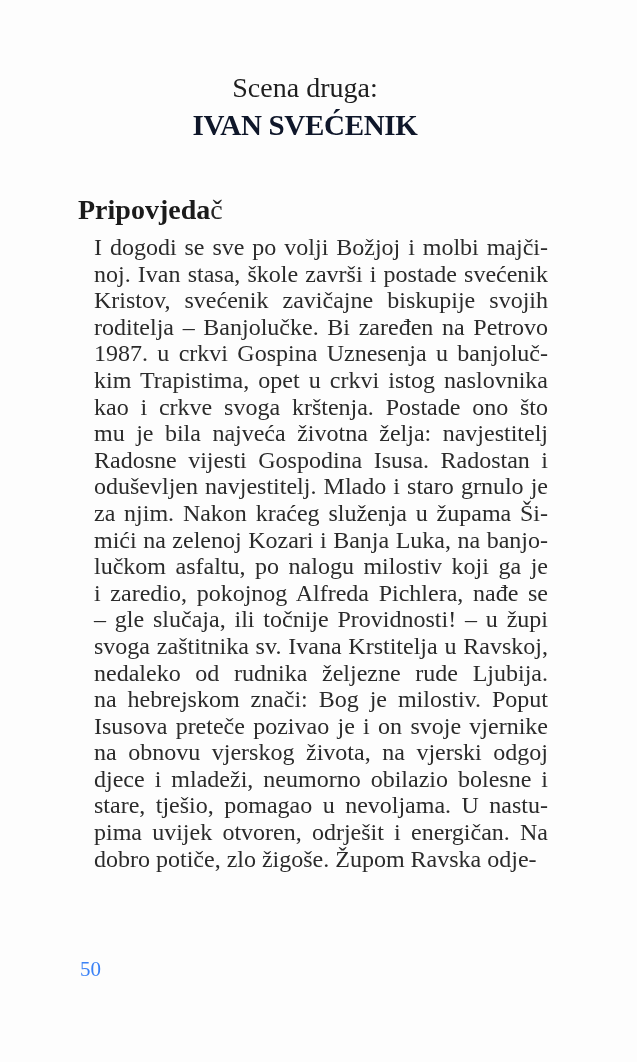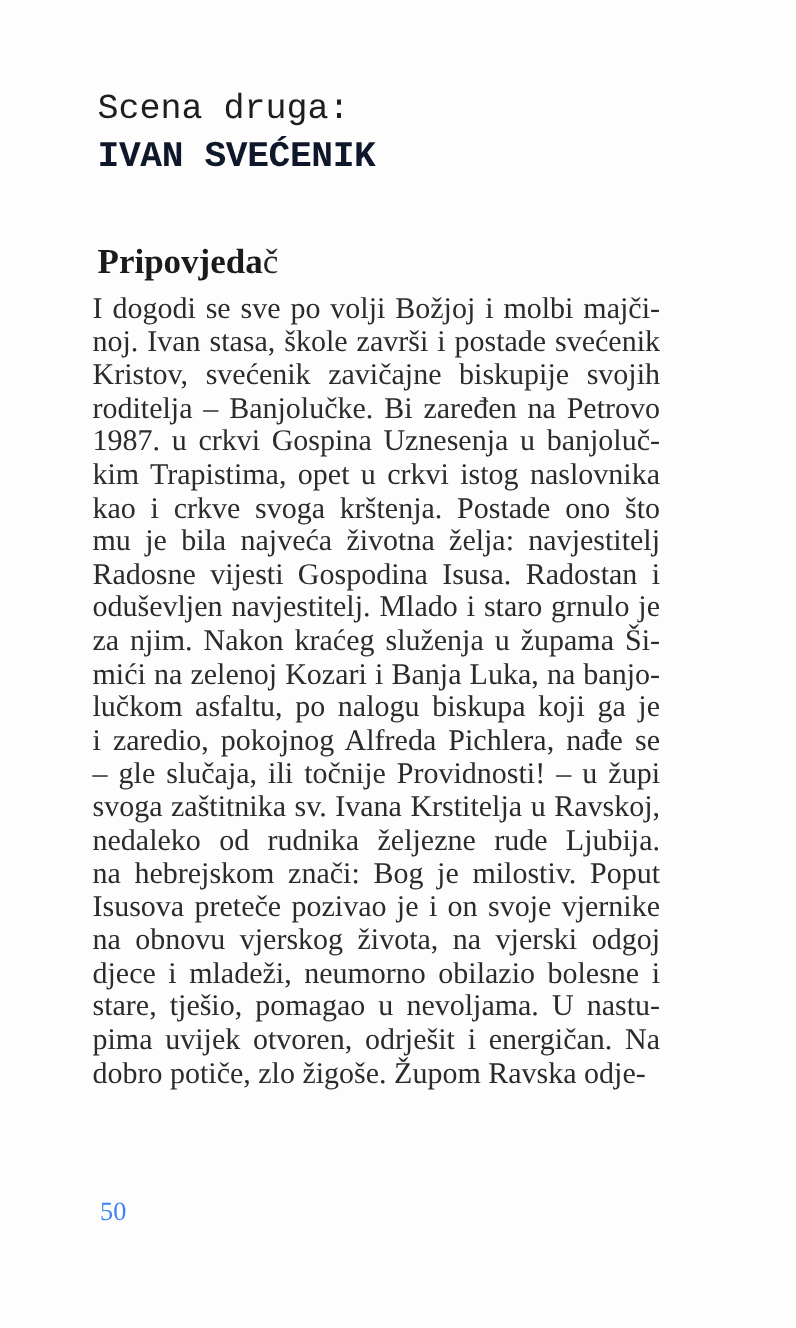--- a/index.html
+++ b/index.html
@@ -15,23 +15,22 @@
     background: #fdfdfd;
     color: #2b2b2b;
     font-family: "Liberation Serif", serif;
     overflow: hidden;
   }
   .scene-header {
     position: absolute;
     left: 78px;
     top: 72px;
     width: 454px;
-    text-align: left;
+    text-align: center;
     color: #1e1e1e;
-    font-family: Liberation Mono, monospace;
   }
   .scene-label {
     font-size: 28px;
     line-height: 32px;
     font-weight: normal;
   }
   .scene-title {
     margin-top: 5px;
     font-size: 29px;
     line-height: 33px;
@@ -47,21 +46,21 @@
     line-height: 30px;
     font-weight: bold;
     color: #1b1b1b;
   }
   .speaker .tail {
     font-weight: normal;
     color: #262626;
   }
   .body-text {
     position: absolute;
-    left: 74px;
+    left: 94px;
     top: 234px;
     width: 454px;
     font-size: 24px;
     color: #2b2b2b;
   }
   .pline {
     line-height: 26.6px;
     text-align: justify;
     text-align-last: justify;
     white-space: normal;
@@ -96,21 +95,21 @@
       <div class="pline">Kristov, svećenik zavičajne biskupije svojih</div>
       <div class="pline">roditelja – Banjolučke. Bi zaređen na Petrovo</div>
       <div class="pline">1987. u crkvi Gospina Uznesenja u banjoluč-</div>
       <div class="pline">kim Trapistima, opet u crkvi istog naslovnika</div>
       <div class="pline">kao i crkve svoga krštenja. Postade ono što</div>
       <div class="pline">mu je bila najveća životna želja: navjestitelj</div>
       <div class="pline">Radosne vijesti Gospodina Isusa. Radostan i</div>
       <div class="pline">oduševljen navjestitelj. Mlado i staro grnulo je</div>
       <div class="pline">za njim. Nakon kraćeg služenja u župama Ši-</div>
       <div class="pline">mići na zelenoj Kozari i Banja Luka, na banjo-</div>
-      <div class="pline">lučkom asfaltu, po nalogu biskupa koji ga je</div>
+      <div class="pline">lučkom asfaltu, po nalogu milostiv koji ga je</div>
       <div class="pline">i zaredio, pokojnog Alfreda Pichlera, nađe se</div>
       <div class="pline">– gle slučaja, ili točnije Providnosti! – u župi</div>
       <div class="pline">svoga zaštitnika sv. Ivana Krstitelja u Ravskoj,</div>
       <div class="pline">nedaleko od rudnika željezne rude Ljubija.</div>
       <div class="pline">na hebrejskom znači: Bog je milostiv. Poput</div>
       <div class="pline">Isusova preteče pozivao je i on svoje vjernike</div>
       <div class="pline">na obnovu vjerskog života, na vjerski odgoj</div>
       <div class="pline">djece i mladeži, neumorno obilazio bolesne i</div>
       <div class="pline">stare, tješio, pomagao u nevoljama. U nastu-</div>
       <div class="pline">pima uvijek otvoren, odrješit i energičan. Na</div>

